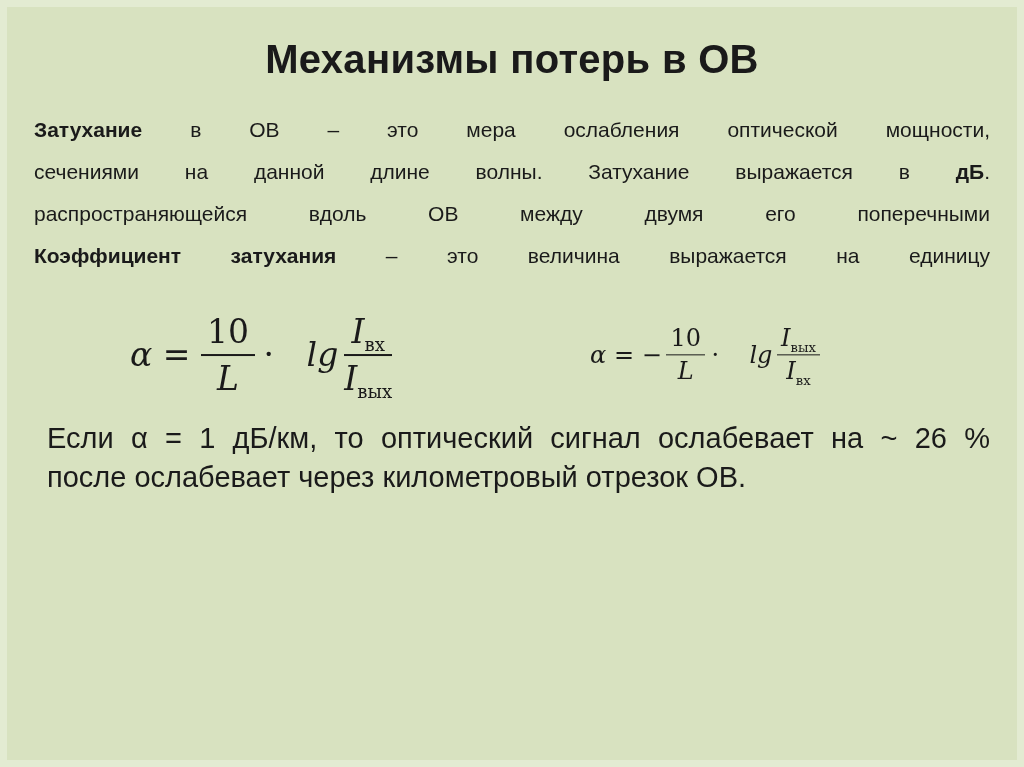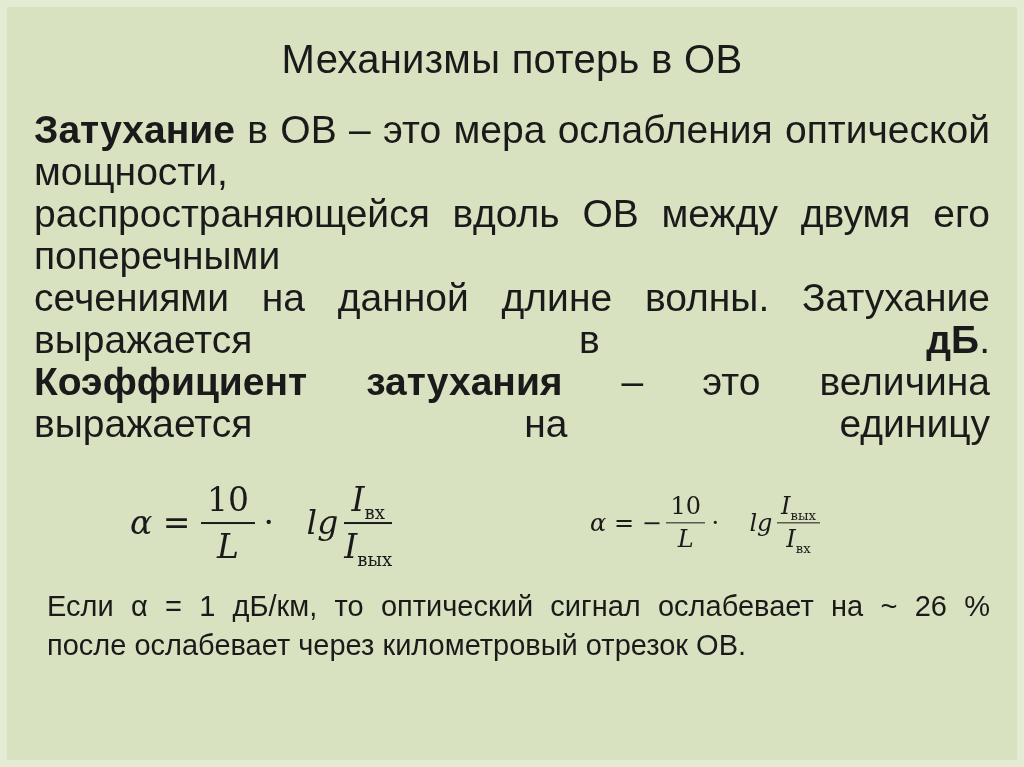--- a/index.html
+++ b/index.html
@@ -15,28 +15,28 @@
   .slide {
     position: absolute;
     left: 7px; top: 7px; right: 7px; bottom: 7px;
     background: var(--bg, #d8e2c0);
     padding: 0 27px;
     box-sizing: border-box;
   }
   .title {
     margin: 28px 0 0 0;
     font-size: 40px;
-    font-weight: 400;
+    font-weight: 700;
     line-height: 1.2;
     text-align: center;
     letter-spacing: 0.3px;
   }
   .p1 {
     margin-top: 26px;
-    font-size: 39px;
+    font-size: 21px;
     line-height: 42px;
   }
   .line { width: 100%; }
   .jl {
     text-align: justify;
     text-align-last: justify;
   }
   b { font-weight: 700; }
 
   
@@ -81,22 +81,22 @@
 </head>
 <body>
 
 <div class="stage">
   <div class="slide">
 
     <h1 class="title">Механизмы потерь в ОВ</h1>
 
     <div class="p1">
       <div class="line jl"><b>Затухание</b> <span>в ОВ – это мера ослабления оптической мощности,</span></div>
+      <div class="line jl"><span>сечениями на данной длине волны. Затухание выражается в</span> <b>дБ</b><span>.</span></div>
       <div class="line jl"><span>распространяющейся вдоль ОВ между двумя его поперечными</span></div>
-      <div class="line jl"><span>сечениями на данной длине волны. Затухание выражается в</span> <b>дБ</b><span>.</span></div>
       <div class="line jl"><b>Коэффициент затухания</b> <span>– это величина выражается на единицу</span></div>
     </div>
 
     <div class="frow">
 
       <div class="formula f1">
         <span class="it">α</span>
         <span class="rel">=</span>
         <span class="frac">
           <span class="num">10</span>

